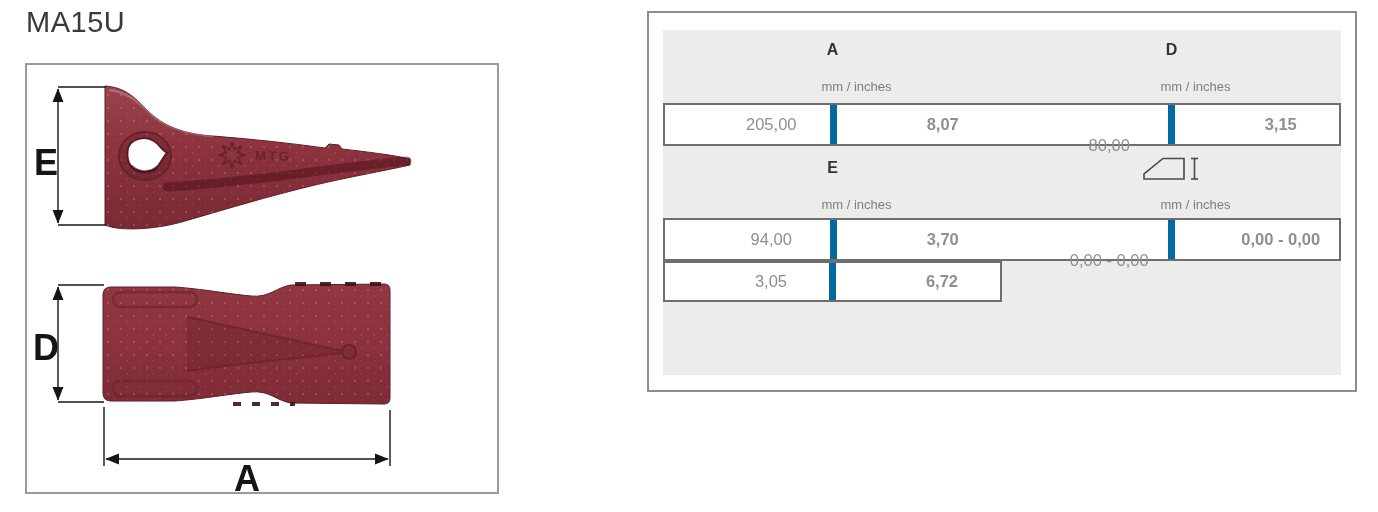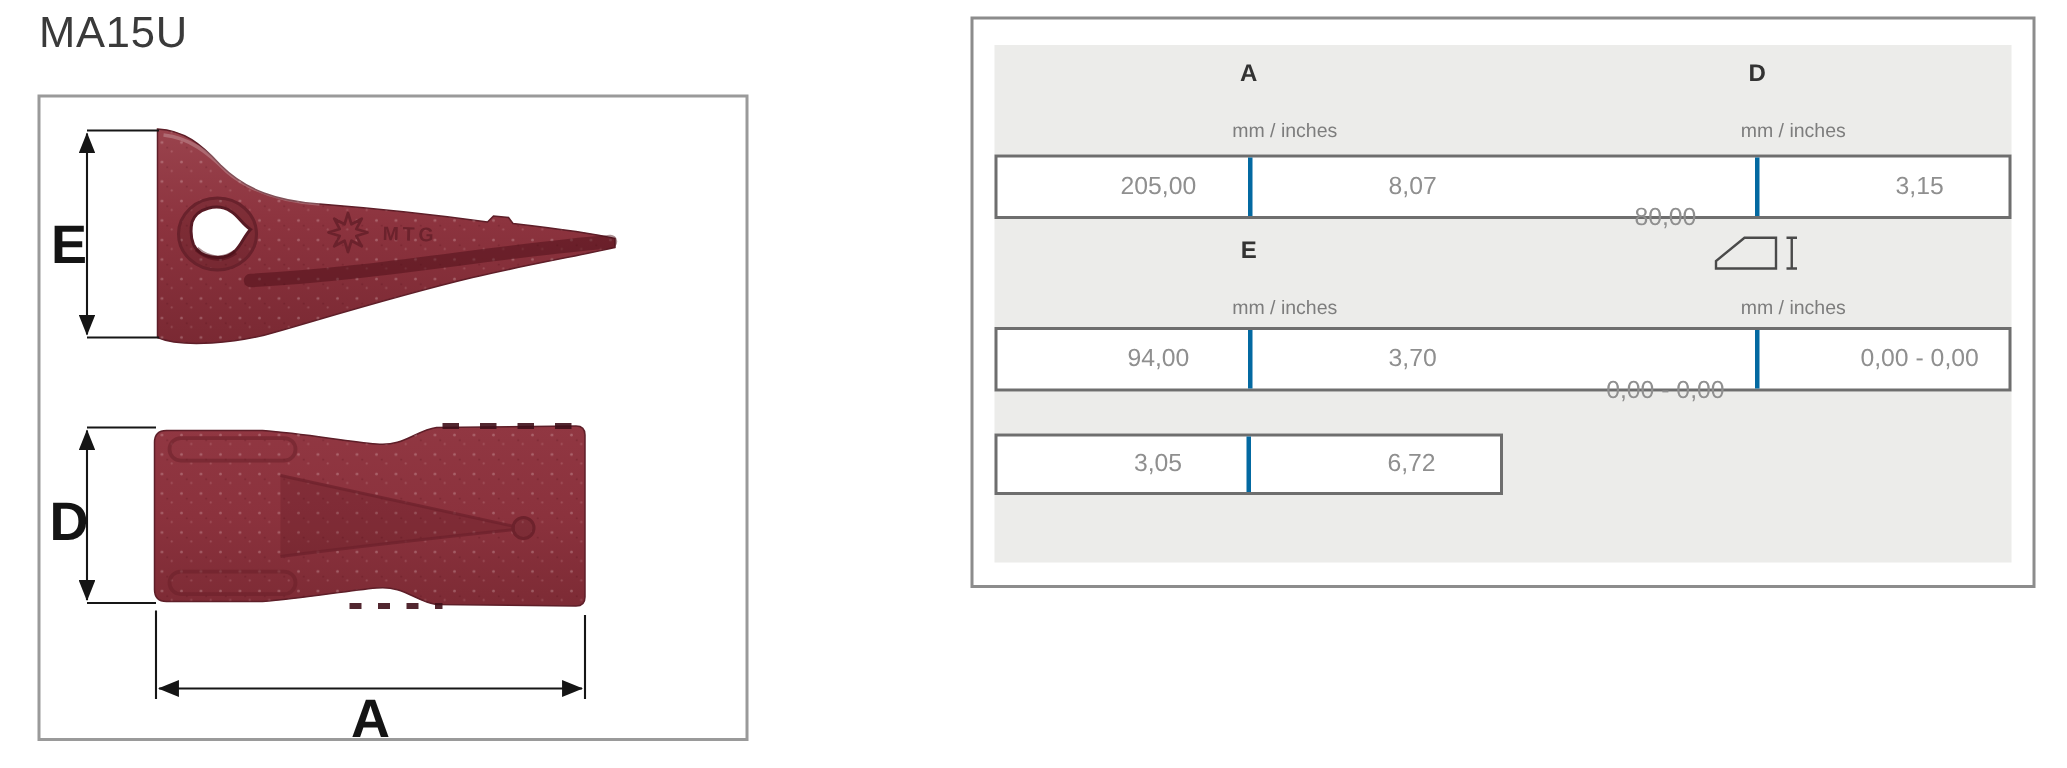--- a/index.html
+++ b/index.html
@@ -28,23 +28,23 @@
   .hdr-label{height:40px;display:flex;align-items:center;justify-content:center;
              font-weight:bold;font-size:16px;color:#333;}
   .hdr-unit{height:33px;display:flex;align-items:center;justify-content:center;
             font-size:13px;color:#7d7d7d;padding-left:48px;}
   .s2 .hdr-label{height:44px;}
   .s2 .hdr-unit{height:28px;}
 
   .val-row{display:flex;background:#fff;border:2px solid #6e6e6e;height:43px;box-sizing:border-box;}
   .val-cell{flex:1;display:flex;align-items:center;justify-content:center;
             font-size:16.5px;color:#8f8f8f;padding-left:48px;}
-  .val-cell.light{border-left:3px solid #0369a1;}
+  .val-cell.light{border-left:7px solid #0369a1;font-weight:bold;}
   .val-cell.group{border-left:2px solid #6e6e6e;margin-top:40px;}
-  .half-row{width:50%;height:41px;margin-top:28px;}
+  .half-row{width:50%;height:41px;}
 </style>
 </head>
 <body>
 
 <div class="canvas">
 
   <h1 class="title">MA15U</h1>
 
   <div class="draw-box">
     <svg width="470" height="427" viewBox="0 0 470 427">

